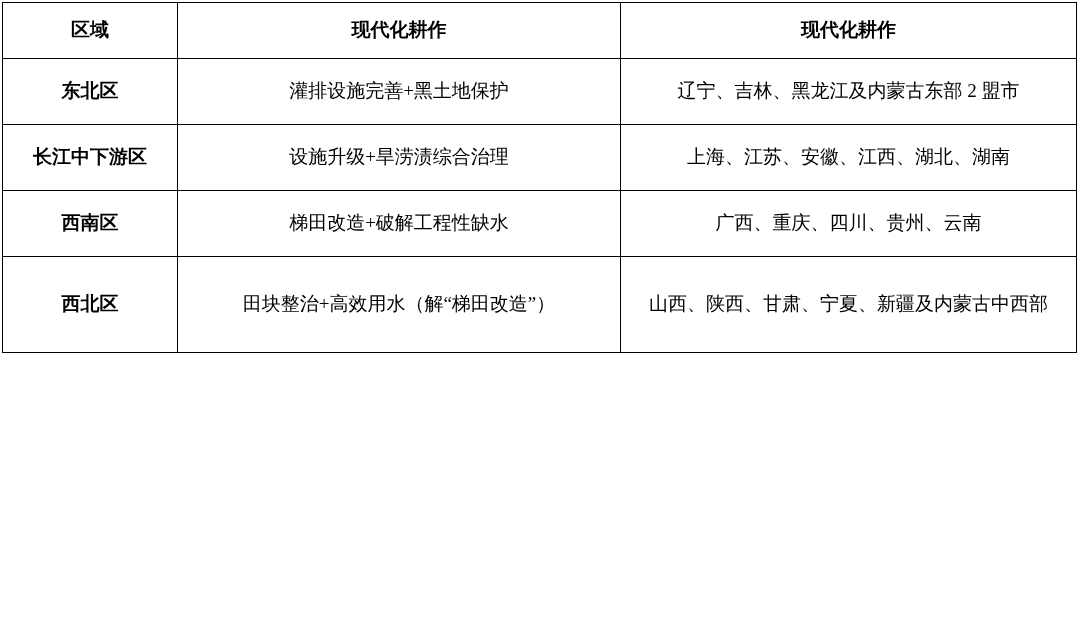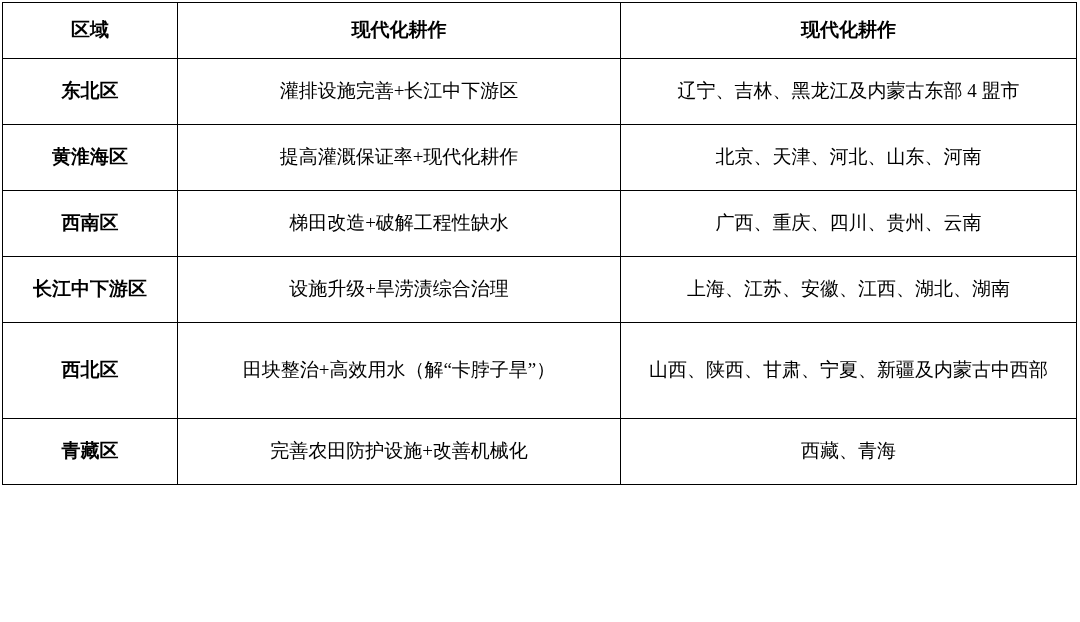--- a/index.html
+++ b/index.html
@@ -73,45 +73,35 @@
     <thead>
       <tr>
         <th>区域</th>
         <th>现代化耕作</th>
         <th>现代化耕作</th>
       </tr>
     </thead>
     <tbody>
       <tr>
         <td class="region-cell">东北区</td>
-        <td>灌排设施完善+长江中下游区</td>
-        <td>辽宁、吉林、黑龙江及内蒙古东部 4 盟市</td>
+        <td>灌排设施完善+黑土地保护</td>
+        <td>辽宁、吉林、黑龙江及内蒙古东部 2 盟市</td>
       </tr>
       <tr>
-        <td class="region-cell">黄淮海区</td>
-        <td>提高灌溉保证率+现代化耕作</td>
-        <td>北京、天津、河北、山东、河南</td>
+        <td class="region-cell">长江中下游区</td>
+        <td>设施升级+旱涝渍综合治理</td>
+        <td>上海、江苏、安徽、江西、湖北、湖南</td>
       </tr>
       <tr>
         <td class="region-cell">西南区</td>
         <td>梯田改造+破解工程性缺水</td>
         <td>广西、重庆、四川、贵州、云南</td>
       </tr>
-      <tr>
-        <td class="region-cell">长江中下游区</td>
-        <td>设施升级+旱涝渍综合治理</td>
-        <td>上海、江苏、安徽、江西、湖北、湖南</td>
-      </tr>
       <tr class="tall">
         <td class="region-cell">西北区</td>
-        <td>田块整治+高效用水（解“卡脖子旱”）</td>
+        <td>田块整治+高效用水（解“梯田改造”）</td>
         <td>
             <span class="scope-wrap">山西、陕西、甘肃、宁夏、新疆及内蒙古中西部</span>
           </td>
-      </tr>
-      <tr>
-        <td class="region-cell">青藏区</td>
-        <td>完善农田防护设施+改善机械化</td>
-        <td>西藏、青海</td>
       </tr>
     </tbody>
   </table>
 </div>
 
 </body></html>

